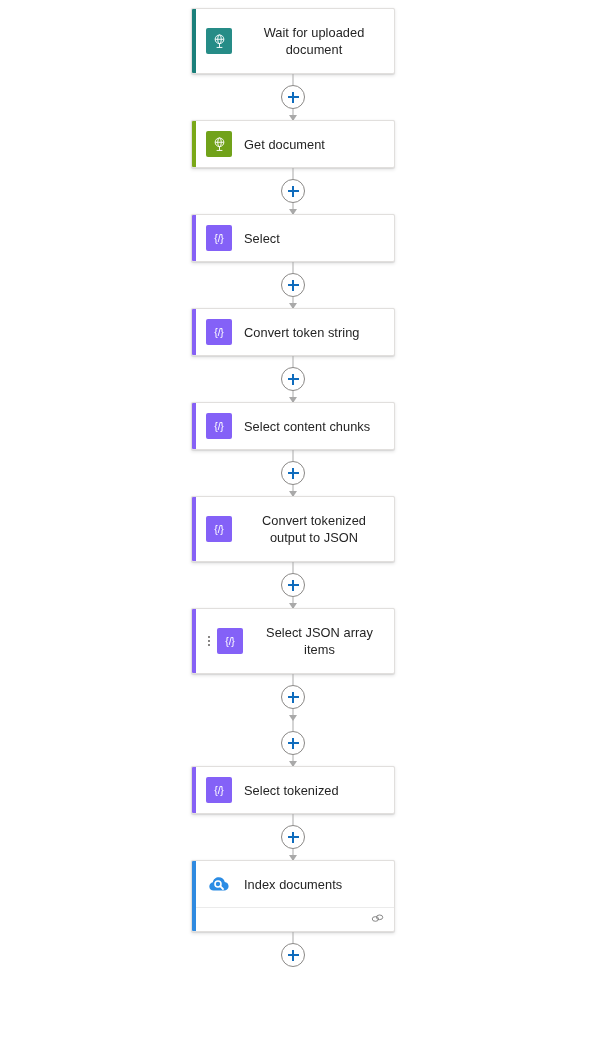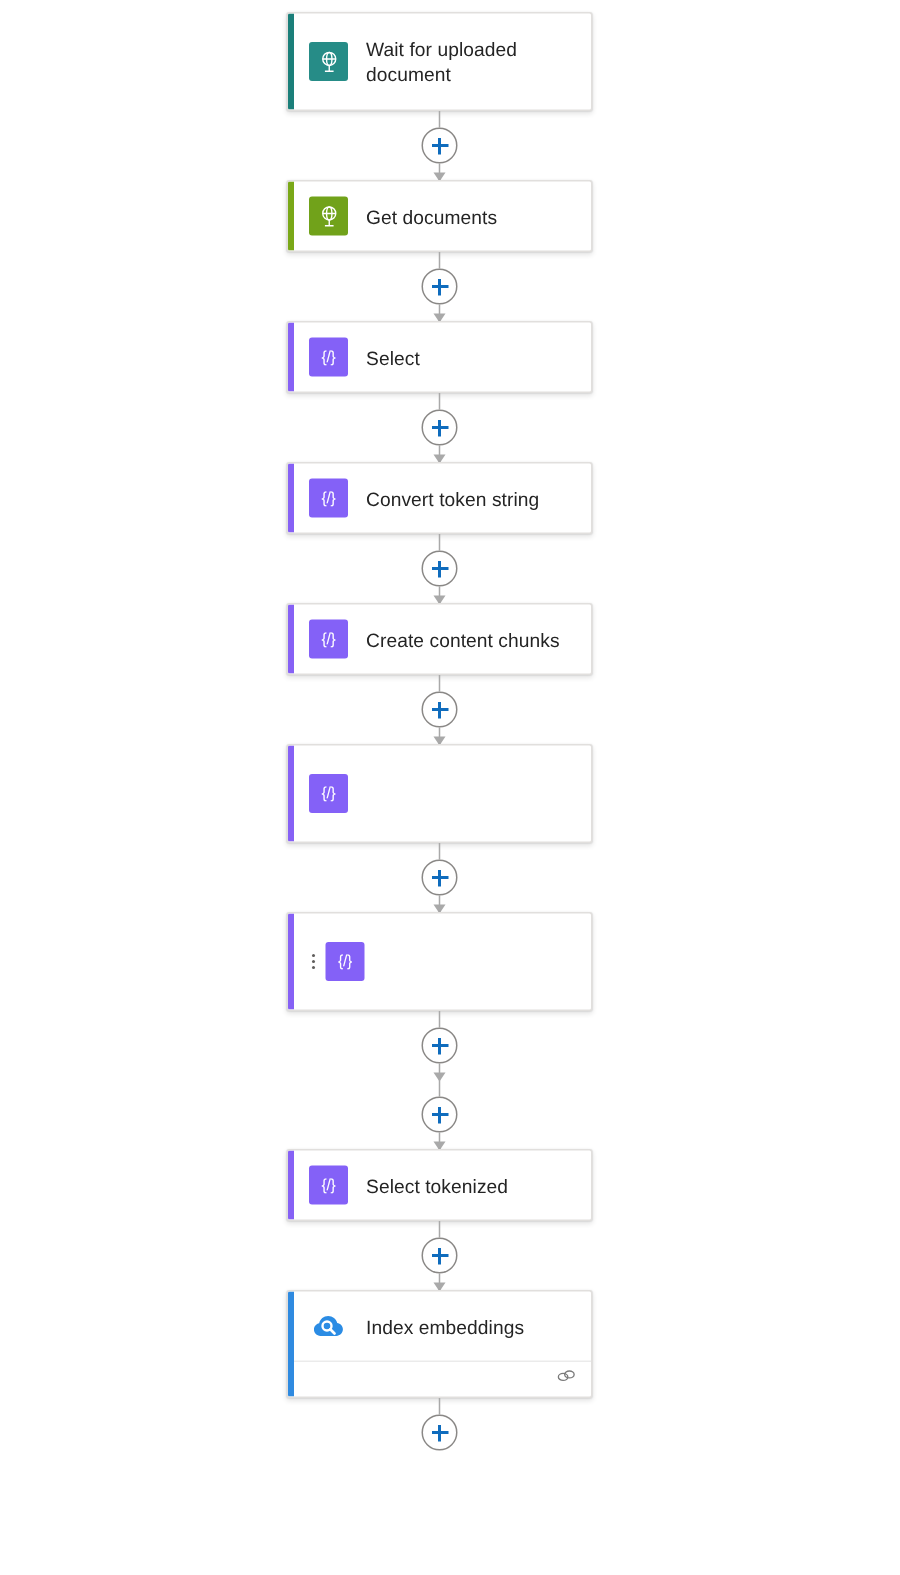--- a/index.html
+++ b/index.html
@@ -93,20 +93,21 @@
   .icon-tile.rounded { border-radius: 4px; }
   .icon-tile.plain { background: transparent; }
 
   .node-title {
     margin-left: 12px;
     font-size: 12.8px;
     line-height: 17px;
     color: #242424;
     font-family: "Liberation Sans", sans-serif;
     letter-spacing: 0.05px;
+    text-align: center;
   }
 
   .node-footer {
     border-top: 1px solid #ebebeb;
     height: 24px;
     display: flex;
     align-items: center;
     justify-content: flex-end;
     padding-right: 9px;
   }
@@ -208,21 +209,21 @@
             <svg width="17" height="17" viewBox="0 0 20 20" aria-hidden="true">
               <g fill="none" stroke="#ffffff" stroke-width="1.1">
                 <circle cx="10" cy="7.4" r="5.1"></circle>
                 <ellipse cx="10" cy="7.4" rx="2.1" ry="5.1"></ellipse>
                 <line x1="4.9" y1="7.4" x2="15.1" y2="7.4"></line>
                 <line x1="10" y1="12.5" x2="10" y2="17"></line>
                 <line x1="6.6" y1="17" x2="13.4" y2="17"></line>
               </g>
             </svg>
           </div>
-          <div class="node-title">Get documents</div>
+          <div class="node-title">Get document</div>
         </div>
       </div>
       <div class="connector">
         <div class="line-top"></div>
         <button class="plus-btn" title="Insert a new step"></button>
         <div class="line-bottom"></div>
         <div class="arrow"></div>
       </div>
       <div class="node">
         <div class="accent" style="background: rgb(134, 97, 245);"></div>
@@ -253,54 +254,56 @@
         <button class="plus-btn" title="Insert a new step"></button>
         <div class="line-bottom"></div>
         <div class="arrow"></div>
       </div>
       <div class="node">
         <div class="accent" style="background: rgb(134, 97, 245);"></div>
         <div class="node-body">
           <div class="icon-tile" style="background: rgb(132, 97, 247);">
             <span class="glyph-text">{/}</span>
           </div>
-          <div class="node-title">Create content chunks</div>
+          <div class="node-title">Select content chunks</div>
         </div>
       </div>
       <div class="connector">
         <div class="line-top"></div>
         <button class="plus-btn" title="Insert a new step"></button>
         <div class="line-bottom"></div>
         <div class="arrow"></div>
       </div>
       <div class="node tall">
         <div class="accent" style="background: rgb(134, 97, 245);"></div>
         <div class="node-body">
           <div class="icon-tile" style="background: rgb(132, 97, 247);">
             <span class="glyph-text">{/}</span>
           </div>
+          <div class="node-title">Convert tokenized output to JSON</div>
         </div>
       </div>
       <div class="connector">
         <div class="line-top"></div>
         <button class="plus-btn" title="Insert a new step"></button>
         <div class="line-bottom"></div>
         <div class="arrow"></div>
       </div>
       <div class="node tall">
         <div class="accent" style="background: rgb(134, 97, 245);"></div>
         <div class="node-body">
           <div class="drag-handle">
             <span></span>
             <span></span>
             <span></span>
           </div>
           <div class="icon-tile" style="background: rgb(132, 97, 247);">
             <span class="glyph-text">{/}</span>
           </div>
+          <div class="node-title">Select JSON array items</div>
         </div>
       </div>
       <div class="connector">
         <div class="line-top"></div>
         <button class="plus-btn" title="Insert a new step"></button>
         <div class="line-bottom"></div>
         <div class="arrow"></div>
       </div>
       <div class="connector">
         <div class="line-top"></div>
@@ -326,21 +329,21 @@
       <div class="node">
         <div class="accent" style="background: rgb(47, 138, 224);"></div>
         <div class="node-body">
           <div class="icon-tile plain">
             <svg width="24" height="24" viewBox="0 0 24 24" aria-hidden="true">
               <path fill="#2b8ce4" d="M6.6 18.6c-2.4 0-4.3-1.9-4.3-4.2 0-2.1 1.5-3.8 3.5-4.2.5-2.8 3-4.9 6-4.9 2.9 0 5.4 2 6 4.7 2.1.2 3.8 2 3.8 4.2 0 2.4-2 4.4-4.4 4.4z"></path>
               <circle cx="11" cy="12" r="3" fill="none" stroke="#ffffff" stroke-width="1.6"></circle>
               <line x1="13.2" y1="14.2" x2="16" y2="17" stroke="#ffffff" stroke-width="1.8" stroke-linecap="round"></line>
             </svg>
           </div>
-          <div class="node-title">Index embeddings</div>
+          <div class="node-title">Index documents</div>
         </div>
         <div class="node-footer">
           <span><svg width="15" height="13" viewBox="0 0 20 16" aria-hidden="true">
               <g fill="none" stroke="#7a7a7a" stroke-width="1.2">
                 <ellipse cx="7.2" cy="8.6" rx="4.2" ry="3.1"></ellipse>
                 <ellipse cx="12.8" cy="6.4" rx="4.2" ry="3.1"></ellipse>
               </g>
             </svg></span>
         </div>
       </div>

